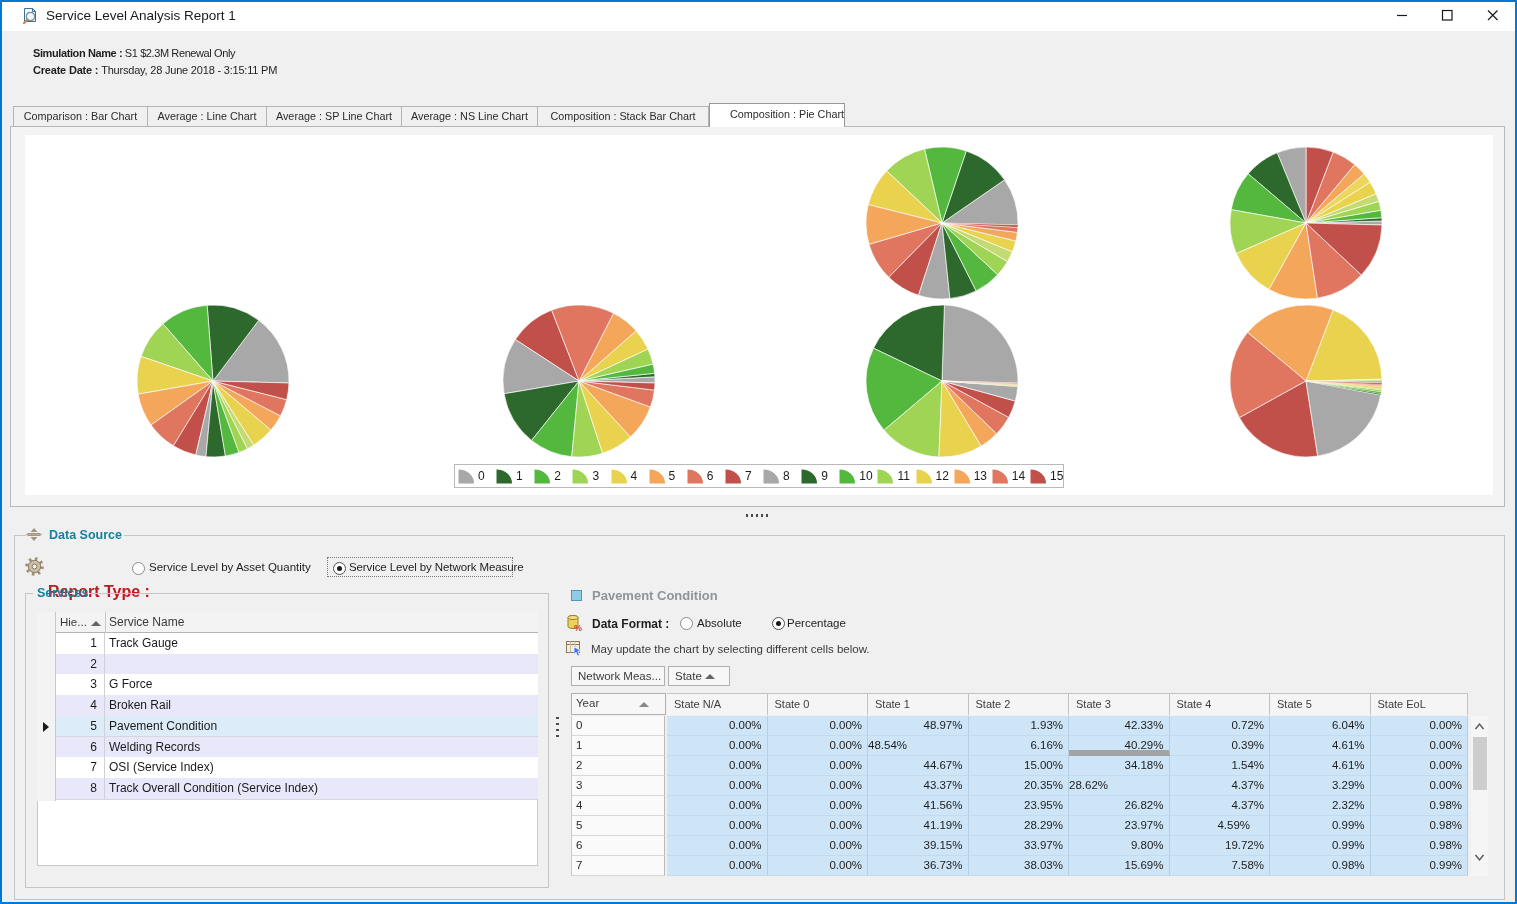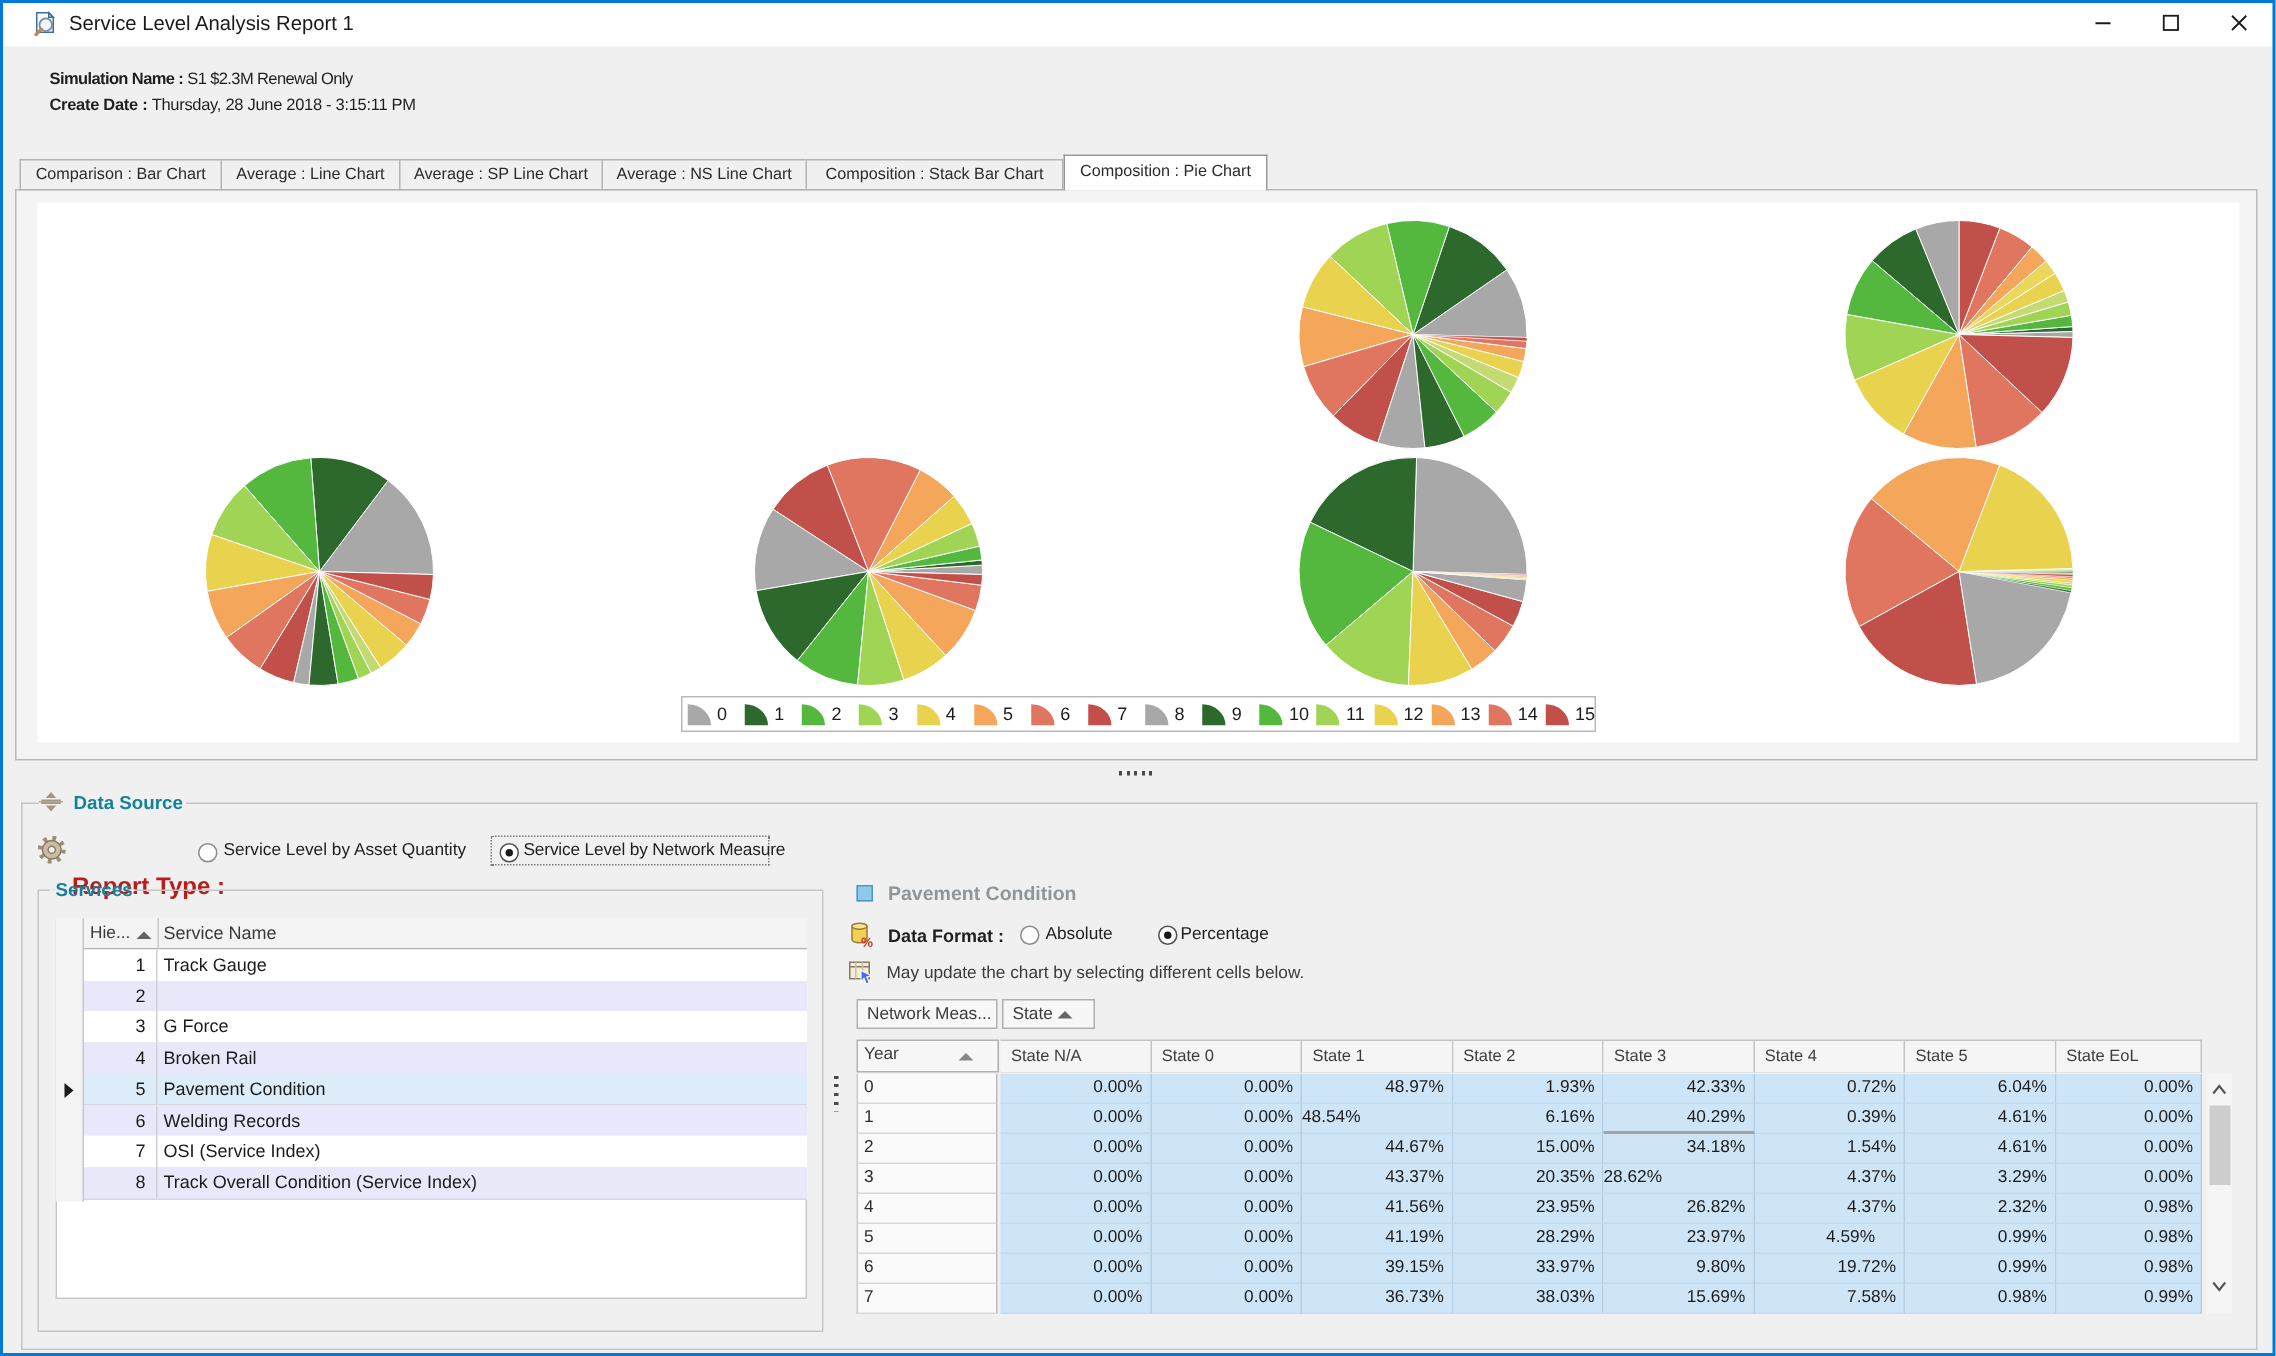--- a/index.html
+++ b/index.html
@@ -27,21 +27,21 @@
 
 <div class="abs b" style="left:33px;top:47px;font-size:11px;letter-spacing:-0.4px;color:#1f1f1f">Simulation Name : <span style="font-weight:normal">S1 $2.3M Renewal Only</span></div>
 <div class="abs b" style="left:33px;top:64px;font-size:11px;letter-spacing:-0.2px;color:#1f1f1f">Create Date : <span style="font-weight:normal">Thursday, 28 June 2018 - 3:15:11 PM</span></div>
 
 <div class="abs" style="left:10px;top:126px;width:1495px;height:381px;background:#f4f4f4;border:1px solid #b9b9b9;box-sizing:border-box;z-index:1"></div>
 <div style="position:absolute;left:13px;top:105.5px;width:134px;height:21px;background:#f0f0f0;border:1px solid #b4b4b4;border-right:none;box-sizing:border-box;z-index:2;font-size:10.8px;color:#2b2b2b;text-align:center;line-height:19px">Comparison : Bar Chart</div>
 <div style="position:absolute;left:147px;top:105.5px;width:119px;height:21px;background:#f0f0f0;border:1px solid #b4b4b4;border-right:none;box-sizing:border-box;z-index:2;font-size:10.8px;color:#2b2b2b;text-align:center;line-height:19px">Average : Line Chart</div>
 <div style="position:absolute;left:266px;top:105.5px;width:135px;height:21px;background:#f0f0f0;border:1px solid #b4b4b4;border-right:none;box-sizing:border-box;z-index:2;font-size:10.8px;color:#2b2b2b;text-align:center;line-height:19px">Average : SP Line Chart</div>
 <div style="position:absolute;left:401px;top:105.5px;width:136px;height:21px;background:#f0f0f0;border:1px solid #b4b4b4;border-right:none;box-sizing:border-box;z-index:2;font-size:10.8px;color:#2b2b2b;text-align:center;line-height:19px">Average : NS Line Chart</div>
 <div style="position:absolute;left:537px;top:105.5px;width:172px;height:21px;background:#f0f0f0;border:1px solid #b4b4b4;border-right:1px solid #b4b4b4;box-sizing:border-box;z-index:2;font-size:10.8px;color:#2b2b2b;text-align:center;line-height:19px">Composition : Stack Bar Chart</div>
-<div style="position:absolute;left:709px;top:103px;width:136px;height:24px;background:#ffffff;border:1px solid #989898;border-bottom:none;box-sizing:border-box;z-index:3;font-size:10.8px;color:#2b2b2b;text-align:center;line-height:21px">Composition : Pie Chart</div>
+<div style="position:absolute;left:709px;top:103px;width:136px;height:24px;background:#ffffff;border:1px solid #989898;border-bottom:none;box-sizing:border-box;z-index:3;font-size:10.8px;color:#2b2b2b;text-align:right;line-height:21px">Composition : Pie Chart</div>
 <div class="abs" style="left:25px;top:135px;width:1468px;height:360px;background:#ffffff;z-index:2"></div>
 <div class="abs" style="z-index:3">
 <svg style="position:absolute;left:863.5px;top:144.5px" width="156" height="156" viewBox="0 0 156 156">
       <path d="M78,78 L153.97,79.99 A76.0,76.0 0 0 0 140.56,34.84 Z" fill="#a8a8a8" stroke="#ffffff" stroke-width="0.65"></path>
       <path d="M78,78 L140.56,34.84 A76.0,76.0 0 0 0 102.24,5.97 Z" fill="#2d682d" stroke="#ffffff" stroke-width="0.65"></path>
       <path d="M78,78 L102.24,5.97 A76.0,76.0 0 0 0 60.52,4.04 Z" fill="#53b83d" stroke="#ffffff" stroke-width="0.65"></path>
       <path d="M78,78 L60.52,4.04 A76.0,76.0 0 0 0 22.69,25.88 Z" fill="#9fd455" stroke="#ffffff" stroke-width="0.65"></path>
       <path d="M78,78 L22.69,25.88 A76.0,76.0 0 0 0 4.26,59.61 Z" fill="#e9d24e" stroke="#ffffff" stroke-width="0.65"></path>
       <path d="M78,78 L4.26,59.61 A76.0,76.0 0 0 0 5.09,99.46 Z" fill="#f4a65a" stroke="#ffffff" stroke-width="0.65"></path>
       <path d="M78,78 L5.09,99.46 A76.0,76.0 0 0 0 24.83,132.30 Z" fill="#e0765f" stroke="#ffffff" stroke-width="0.65"></path>
@@ -339,21 +339,21 @@
 <div style="position:absolute;left:968.5px;top:716px;width:100.5px;height:20px;background:#cde5f7;border-right:1px solid #b3cfe6;border-bottom:1px solid #c2dbee;box-sizing:border-box;font-size:11.5px;color:#1c1c1c;line-height:19px;text-align:right;padding-right:5px">1.93%</div>
 <div style="position:absolute;left:1069px;top:716px;width:100.5px;height:20px;background:#cde5f7;border-right:1px solid #b3cfe6;border-bottom:1px solid #c2dbee;box-sizing:border-box;font-size:11.5px;color:#1c1c1c;line-height:19px;text-align:right;padding-right:5px">42.33%</div>
 <div style="position:absolute;left:1169.5px;top:716px;width:100.5px;height:20px;background:#cde5f7;border-right:1px solid #b3cfe6;border-bottom:1px solid #c2dbee;box-sizing:border-box;font-size:11.5px;color:#1c1c1c;line-height:19px;text-align:right;padding-right:5px">0.72%</div>
 <div style="position:absolute;left:1270px;top:716px;width:100.5px;height:20px;background:#cde5f7;border-right:1px solid #b3cfe6;border-bottom:1px solid #c2dbee;box-sizing:border-box;font-size:11.5px;color:#1c1c1c;line-height:19px;text-align:right;padding-right:5px">6.04%</div>
 <div style="position:absolute;left:1370.5px;top:716px;width:97.5px;height:20px;background:#cde5f7;border-right:1px solid #b3cfe6;border-bottom:1px solid #c2dbee;box-sizing:border-box;font-size:11.5px;color:#1c1c1c;line-height:19px;text-align:right;padding-right:5px">0.00%</div>
 <div style="position:absolute;left:571px;top:736px;width:94px;height:20px;background:#fafafa;border-bottom:1px solid #d8d8d8;border-right:1px solid #b9b9b9;border-left:1px solid #c9c9c9;box-sizing:border-box;font-size:11.5px;color:#2a2a2a;line-height:19px;padding-left:4px">1</div>
 <div style="position:absolute;left:667px;top:736px;width:100.5px;height:20px;background:#cde5f7;border-right:1px solid #b3cfe6;border-bottom:1px solid #c2dbee;box-sizing:border-box;font-size:11.5px;color:#1c1c1c;line-height:19px;text-align:right;padding-right:5px">0.00%</div>
 <div style="position:absolute;left:767.5px;top:736px;width:100.5px;height:20px;background:#cde5f7;border-right:1px solid #b3cfe6;border-bottom:1px solid #c2dbee;box-sizing:border-box;font-size:11.5px;color:#1c1c1c;line-height:19px;text-align:right;padding-right:5px">0.00%</div>
 <div style="position:absolute;left:868px;top:736px;width:100.5px;height:20px;background:#cde5f7;border-right:1px solid #b3cfe6;border-bottom:1px solid #c2dbee;box-sizing:border-box;font-size:11.5px;color:#1c1c1c;line-height:19px;text-align:left;padding-right:5px">48.54%</div>
 <div style="position:absolute;left:968.5px;top:736px;width:100.5px;height:20px;background:#cde5f7;border-right:1px solid #b3cfe6;border-bottom:1px solid #c2dbee;box-sizing:border-box;font-size:11.5px;color:#1c1c1c;line-height:19px;text-align:right;padding-right:5px">6.16%</div>
-<div style="position:absolute;left:1069px;top:736px;width:100.5px;height:20px;background:#cde5f7;border-right:1px solid #b3cfe6;border-bottom:2px solid #a3a3a3;box-sizing:border-box;font-size:11.5px;color:#1c1c1c;line-height:19px;text-align:right;padding-right:5px">40.29%</div>
+<div style="position:absolute;left:1069px;top:736px;width:100.5px;height:20px;background:#cde5f7;border-right:1px solid #b3cfe6;border-bottom:6px solid #a3a3a3;box-sizing:border-box;font-size:11.5px;color:#1c1c1c;line-height:19px;text-align:right;padding-right:5px">40.29%</div>
 <div style="position:absolute;left:1169.5px;top:736px;width:100.5px;height:20px;background:#cde5f7;border-right:1px solid #b3cfe6;border-bottom:1px solid #c2dbee;box-sizing:border-box;font-size:11.5px;color:#1c1c1c;line-height:19px;text-align:right;padding-right:5px">0.39%</div>
 <div style="position:absolute;left:1270px;top:736px;width:100.5px;height:20px;background:#cde5f7;border-right:1px solid #b3cfe6;border-bottom:1px solid #c2dbee;box-sizing:border-box;font-size:11.5px;color:#1c1c1c;line-height:19px;text-align:right;padding-right:5px">4.61%</div>
 <div style="position:absolute;left:1370.5px;top:736px;width:97.5px;height:20px;background:#cde5f7;border-right:1px solid #b3cfe6;border-bottom:1px solid #c2dbee;box-sizing:border-box;font-size:11.5px;color:#1c1c1c;line-height:19px;text-align:right;padding-right:5px">0.00%</div>
 <div style="position:absolute;left:571px;top:756px;width:94px;height:20px;background:#fafafa;border-bottom:1px solid #d8d8d8;border-right:1px solid #b9b9b9;border-left:1px solid #c9c9c9;box-sizing:border-box;font-size:11.5px;color:#2a2a2a;line-height:19px;padding-left:4px">2</div>
 <div style="position:absolute;left:667px;top:756px;width:100.5px;height:20px;background:#cde5f7;border-right:1px solid #b3cfe6;border-bottom:1px solid #c2dbee;box-sizing:border-box;font-size:11.5px;color:#1c1c1c;line-height:19px;text-align:right;padding-right:5px">0.00%</div>
 <div style="position:absolute;left:767.5px;top:756px;width:100.5px;height:20px;background:#cde5f7;border-right:1px solid #b3cfe6;border-bottom:1px solid #c2dbee;box-sizing:border-box;font-size:11.5px;color:#1c1c1c;line-height:19px;text-align:right;padding-right:5px">0.00%</div>
 <div style="position:absolute;left:868px;top:756px;width:100.5px;height:20px;background:#cde5f7;border-right:1px solid #b3cfe6;border-bottom:1px solid #c2dbee;box-sizing:border-box;font-size:11.5px;color:#1c1c1c;line-height:19px;text-align:right;padding-right:5px">44.67%</div>
 <div style="position:absolute;left:968.5px;top:756px;width:100.5px;height:20px;background:#cde5f7;border-right:1px solid #b3cfe6;border-bottom:1px solid #c2dbee;box-sizing:border-box;font-size:11.5px;color:#1c1c1c;line-height:19px;text-align:right;padding-right:5px">15.00%</div>
 <div style="position:absolute;left:1069px;top:756px;width:100.5px;height:20px;background:#cde5f7;border-right:1px solid #b3cfe6;border-bottom:1px solid #c2dbee;box-sizing:border-box;font-size:11.5px;color:#1c1c1c;line-height:19px;text-align:right;padding-right:5px">34.18%</div>
 <div style="position:absolute;left:1169.5px;top:756px;width:100.5px;height:20px;background:#cde5f7;border-right:1px solid #b3cfe6;border-bottom:1px solid #c2dbee;box-sizing:border-box;font-size:11.5px;color:#1c1c1c;line-height:19px;text-align:right;padding-right:5px">1.54%</div>

